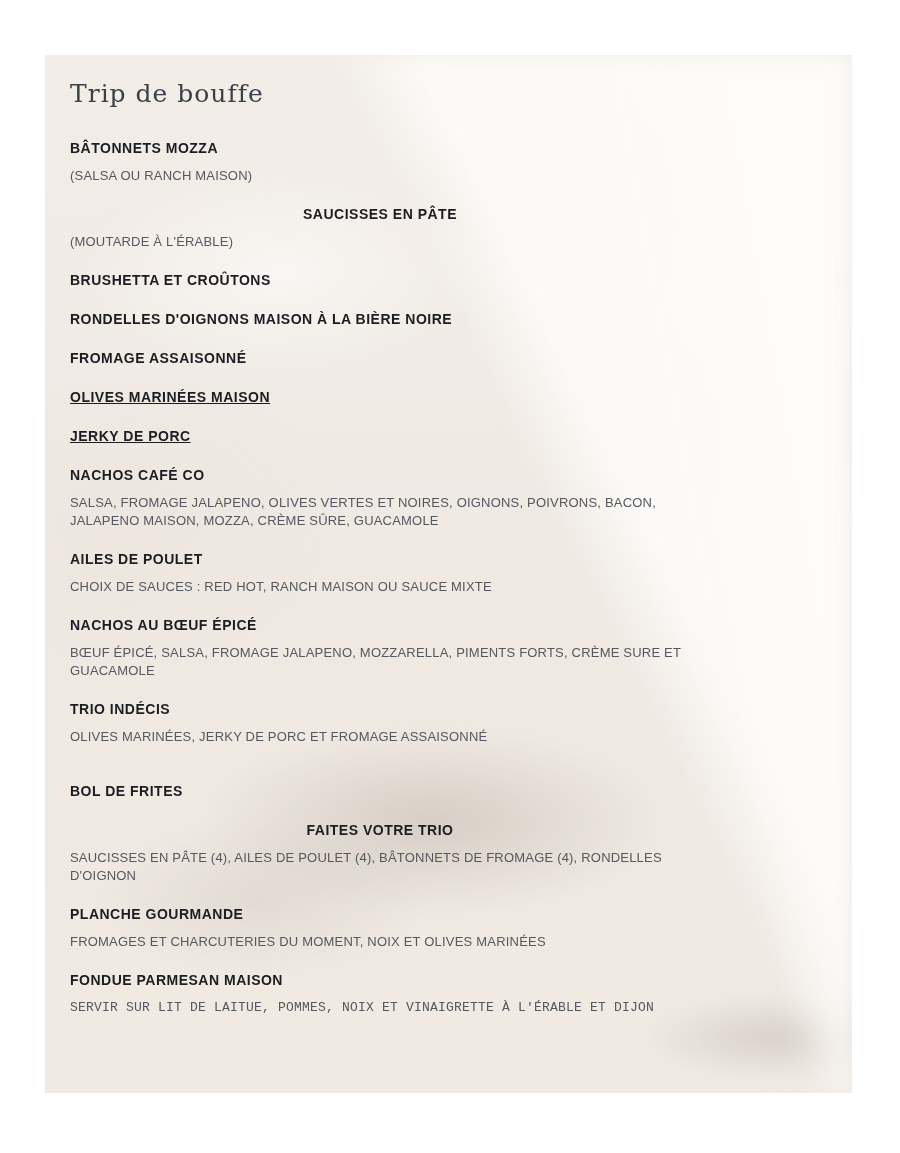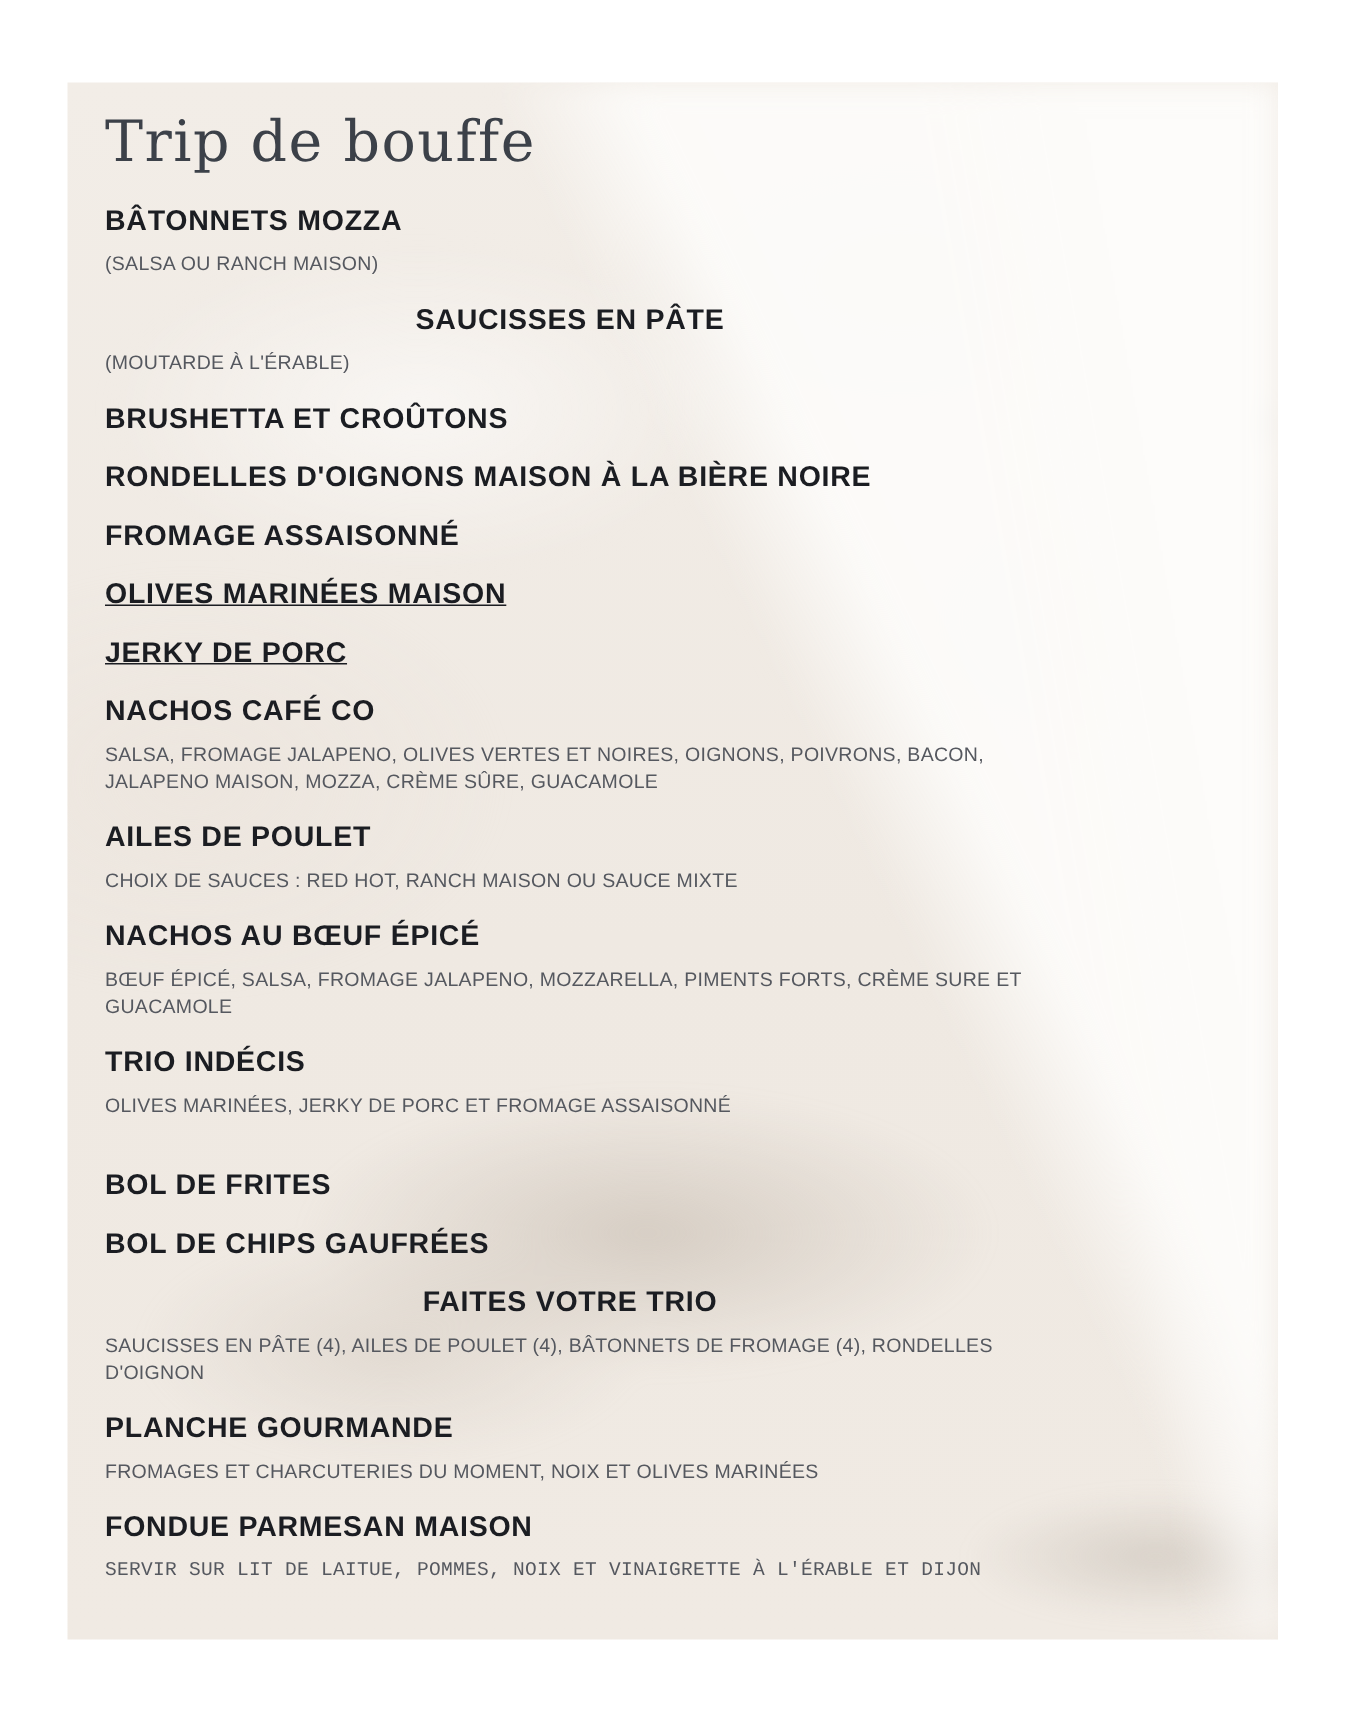--- a/index.html
+++ b/index.html
@@ -52,29 +52,29 @@
       linear-gradient(80deg, rgba(250,248,246,0) 76%, rgba(250,248,246,0.8) 84%);
   }
   .menu-content {
     position: relative;
     padding: 20px 0 0 25px;
     width: 620px;
   }
   .menu-title {
     font-family: "DejaVu Serif", serif;
     font-weight: 400;
-    font-size: 38px;
+    font-size: 25px;
     line-height: 38px;
     letter-spacing: 1px;
     margin: 0 0 25px 0;
   }
   .menu-item { margin-top: 19px; }
   .item-name {
     font-weight: 700;
-    font-size: 19px;
+    font-size: 14px;
     line-height: 20px;
     letter-spacing: 0.5px;
   }
   .item-desc {
     font-size: 13px;
     line-height: 18px;
     letter-spacing: 0.2px;
     margin-top: 9px;
     max-width: 618px;
   }
@@ -143,24 +143,20 @@
   <div class="menu-item">
     <div class="item-name" style="color: rgb(27, 29, 34);">TRIO INDÉCIS</div>
     <div class="item-desc" style="color: rgb(85, 88, 95);">OLIVES MARINÉES, JERKY DE PORC ET FROMAGE ASSAISONNÉ</div>
   </div>
 
   <div class="menu-item">
     <div class="item-name" style="color: rgb(27, 29, 34); margin-top: 35px;">BOL DE FRITES</div>
 
   </div>
 
-  <div class="menu-item">
-    <div class="item-name" style="color: rgb(27, 29, 34);">BOL DE CHIPS GAUFRÉES</div>
-
-  </div>
 
   <div class="menu-item">
     <div class="item-name" style="color: rgb(27, 29, 34); text-align: center;">FAITES VOTRE TRIO</div>
     <div class="item-desc" style="color: rgb(85, 88, 95);">SAUCISSES EN PÂTE (4), AILES DE POULET (4), BÂTONNETS DE FROMAGE (4), RONDELLES D'OIGNON</div>
   </div>
 
   <div class="menu-item">
     <div class="item-name" style="color: rgb(27, 29, 34);">PLANCHE GOURMANDE</div>
     <div class="item-desc" style="color: rgb(85, 88, 95);">FROMAGES ET CHARCUTERIES DU MOMENT, NOIX ET OLIVES MARINÉES</div>
   </div>

